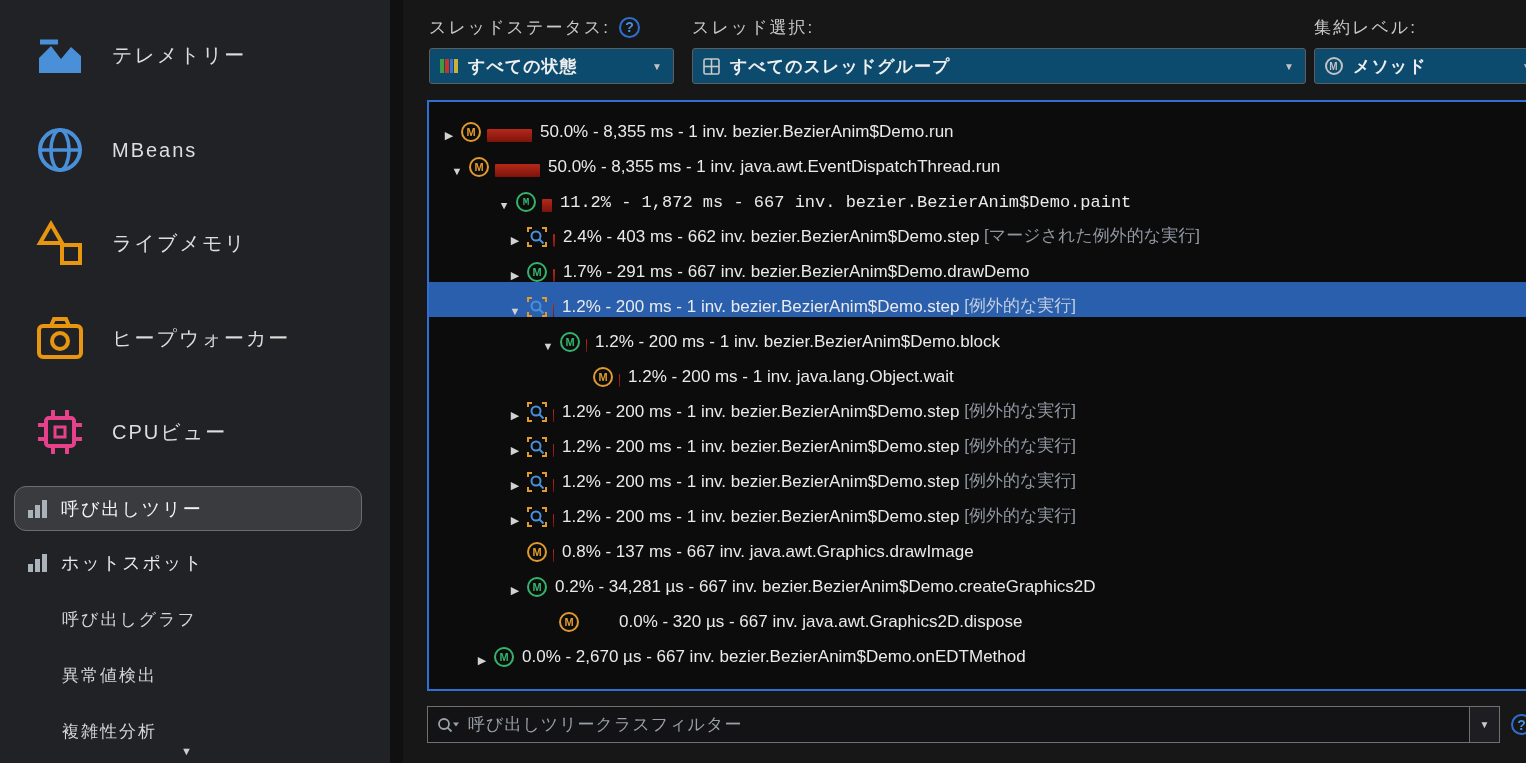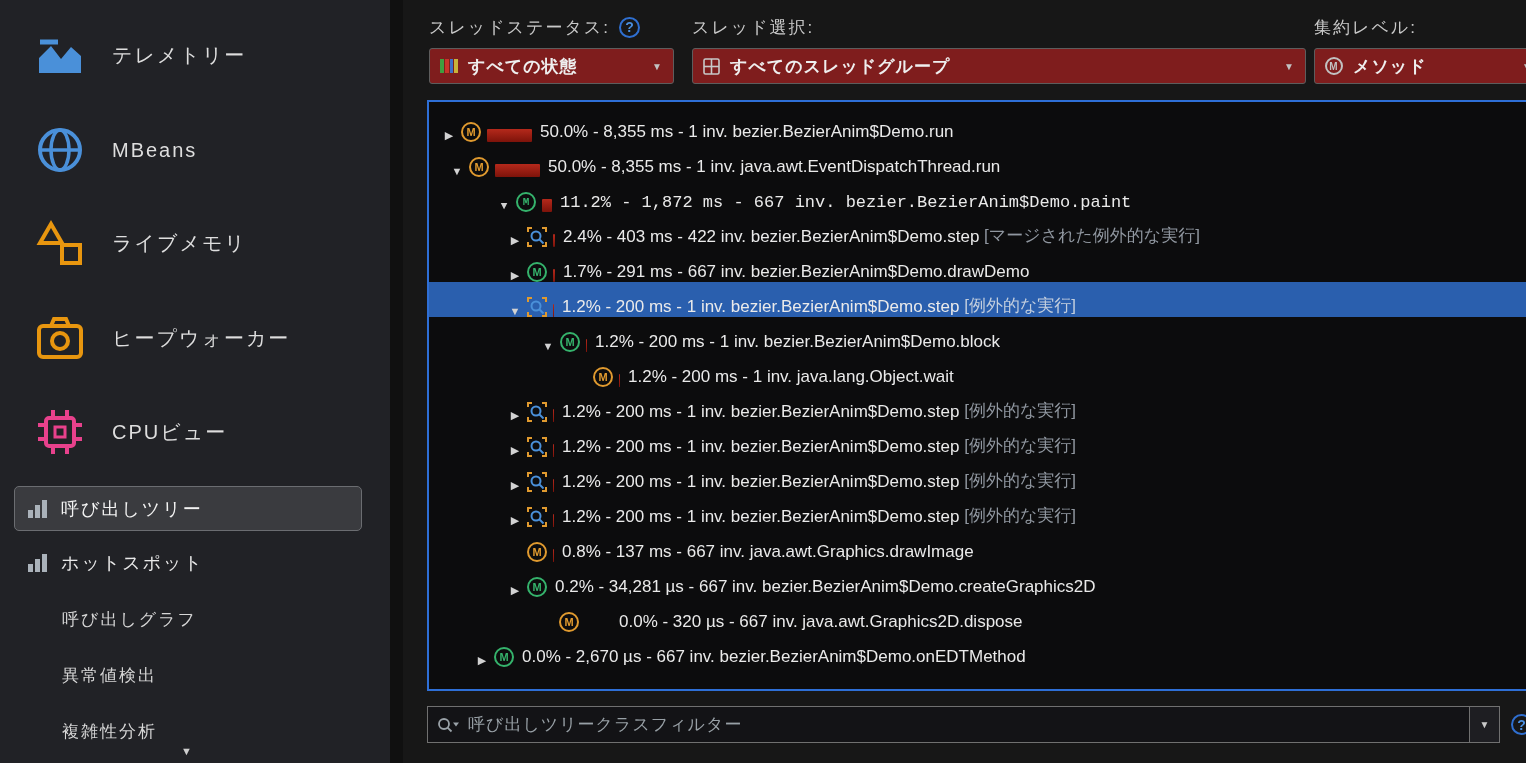--- a/index.html
+++ b/index.html
@@ -8,35 +8,35 @@
   .app { position:relative; width:1526px; height:763px; }
 
   
   .sidebar { position:absolute; left:0; top:0; width:390px; height:763px; background:#212226;padding-left:16px; }
   .splitter { position:absolute; left:390px; top:0; width:13px; height:763px; background:#101010; cursor:col-resize; }
   .sb-item { position:absolute; left:0; width:390px; display:flex; align-items:center; cursor:pointer; }
   .sb-item.lg  { padding-left:34px; gap:26px; font-size:20px; color:#dedede; letter-spacing:2px; }
   .sb-item.sm  { padding-left:26px; gap:13px; font-size:18px; color:#e9e9e9; letter-spacing:2px; }
   .sb-item.sub { padding-left:62px; font-size:17px; color:#d6d6d6; letter-spacing:2px; }
   .sb-item.selected { left:14px; width:348px; background:#3a3b3f; border:1px solid #6b6d71;
-                      border-radius:5px; padding-left:11px; color:#f2f2f2; }
+                      border-radius:12px; padding-left:11px; color:#f2f2f2; }
   .sb-icon { flex:none; display:inline-flex; }
   .sb-icon svg { display:block; }
   .sb-more { position:absolute; left:181px; top:745px; color:#cfcfcf; font-size:11px; cursor:pointer; }
   .sb-more::before { content:"▼"; }
 
   
   .main { position:absolute; left:401px; top:0; width:1125px; height:763px; background:#171717;margin-left:24px; }
 
   .tb-group { position:absolute; top:15px; }
   .g1 { left:4px; }  .g2 { left:267px; }  .g3 { left:889px; }
   .tb-label-row { display:flex; align-items:center; gap:9px; height:24px; }
   .tb-label { font-size:17px; color:#c9c9c9; letter-spacing:2px; }
   .dropdown { margin-top:9px; height:36px; display:flex; align-items:center; gap:10px;
-              background:#7f1d1d; border:1px solid #5d5d5d; border-radius:3px;
+              background:#0c4a6e; border:1px solid #5d5d5d; border-radius:3px;
               padding:0 10px; color:#efefef; font-size:17px; font-weight:bold;
               letter-spacing:1px; cursor:pointer; }
   .dd1 { width:245px; } .dd2 { width:614px; } .dd3 { width:230px; }
   .dd-chevron { margin-left:auto; color:#c2c2c2; font-size:10px; }
   .dd-chevron::before { content:"▼"; }
   .ts-icon { width:18px; height:14px; display:flex; gap:1px; flex:none; }
   .ts-icon i { flex:1; }
   .ts-icon i:nth-child(1){background:#3f9e3f;} .ts-icon i:nth-child(2){background:#c9342a;}
   .ts-icon i:nth-child(3){background:#3f6fc9;} .ts-icon i:nth-child(4){background:#c9b23a;}
 
@@ -245,21 +245,21 @@
                 <path d="M1 5 V1 H5"></path>
                 <path d="M15 1 H19 V5"></path>
                 <path d="M19 15 V19 H15"></path>
                 <path d="M5 19 H1 V15"></path>
               </g>
               <circle cx="9" cy="9" r="4.5" stroke="#4a90d9" stroke-width="2" fill="none"></circle>
               <line x1="12.5" y1="12.5" x2="16.5" y2="16.5" stroke="#4a90d9" stroke-width="2"></line>
             </svg>
           </span>
           <span class="bar" style="width: 2px;"></span>
-          <span class="row-text">2.4% - 403 ms - 422 inv. bezier.BezierAnim$Demo.step</span>
+          <span class="row-text">2.4% - 403 ms - 662 inv. bezier.BezierAnim$Demo.step</span>
           <span class="row-suffix"> [マージされた例外的な実行]</span>
         </div>
         <div class="row" style="padding-left: 74px;">
           <span class="expander collapsed"></span>
           <span class="m-icon green"></span>
           <span class="bar" style="width: 2px;"></span>
           <span class="row-text">1.7% - 291 ms - 667 inv. bezier.BezierAnim$Demo.drawDemo</span>
         </div>
         <div class="row selected" style="padding-left: 74px;">
           <span class="expander expanded"></span>

